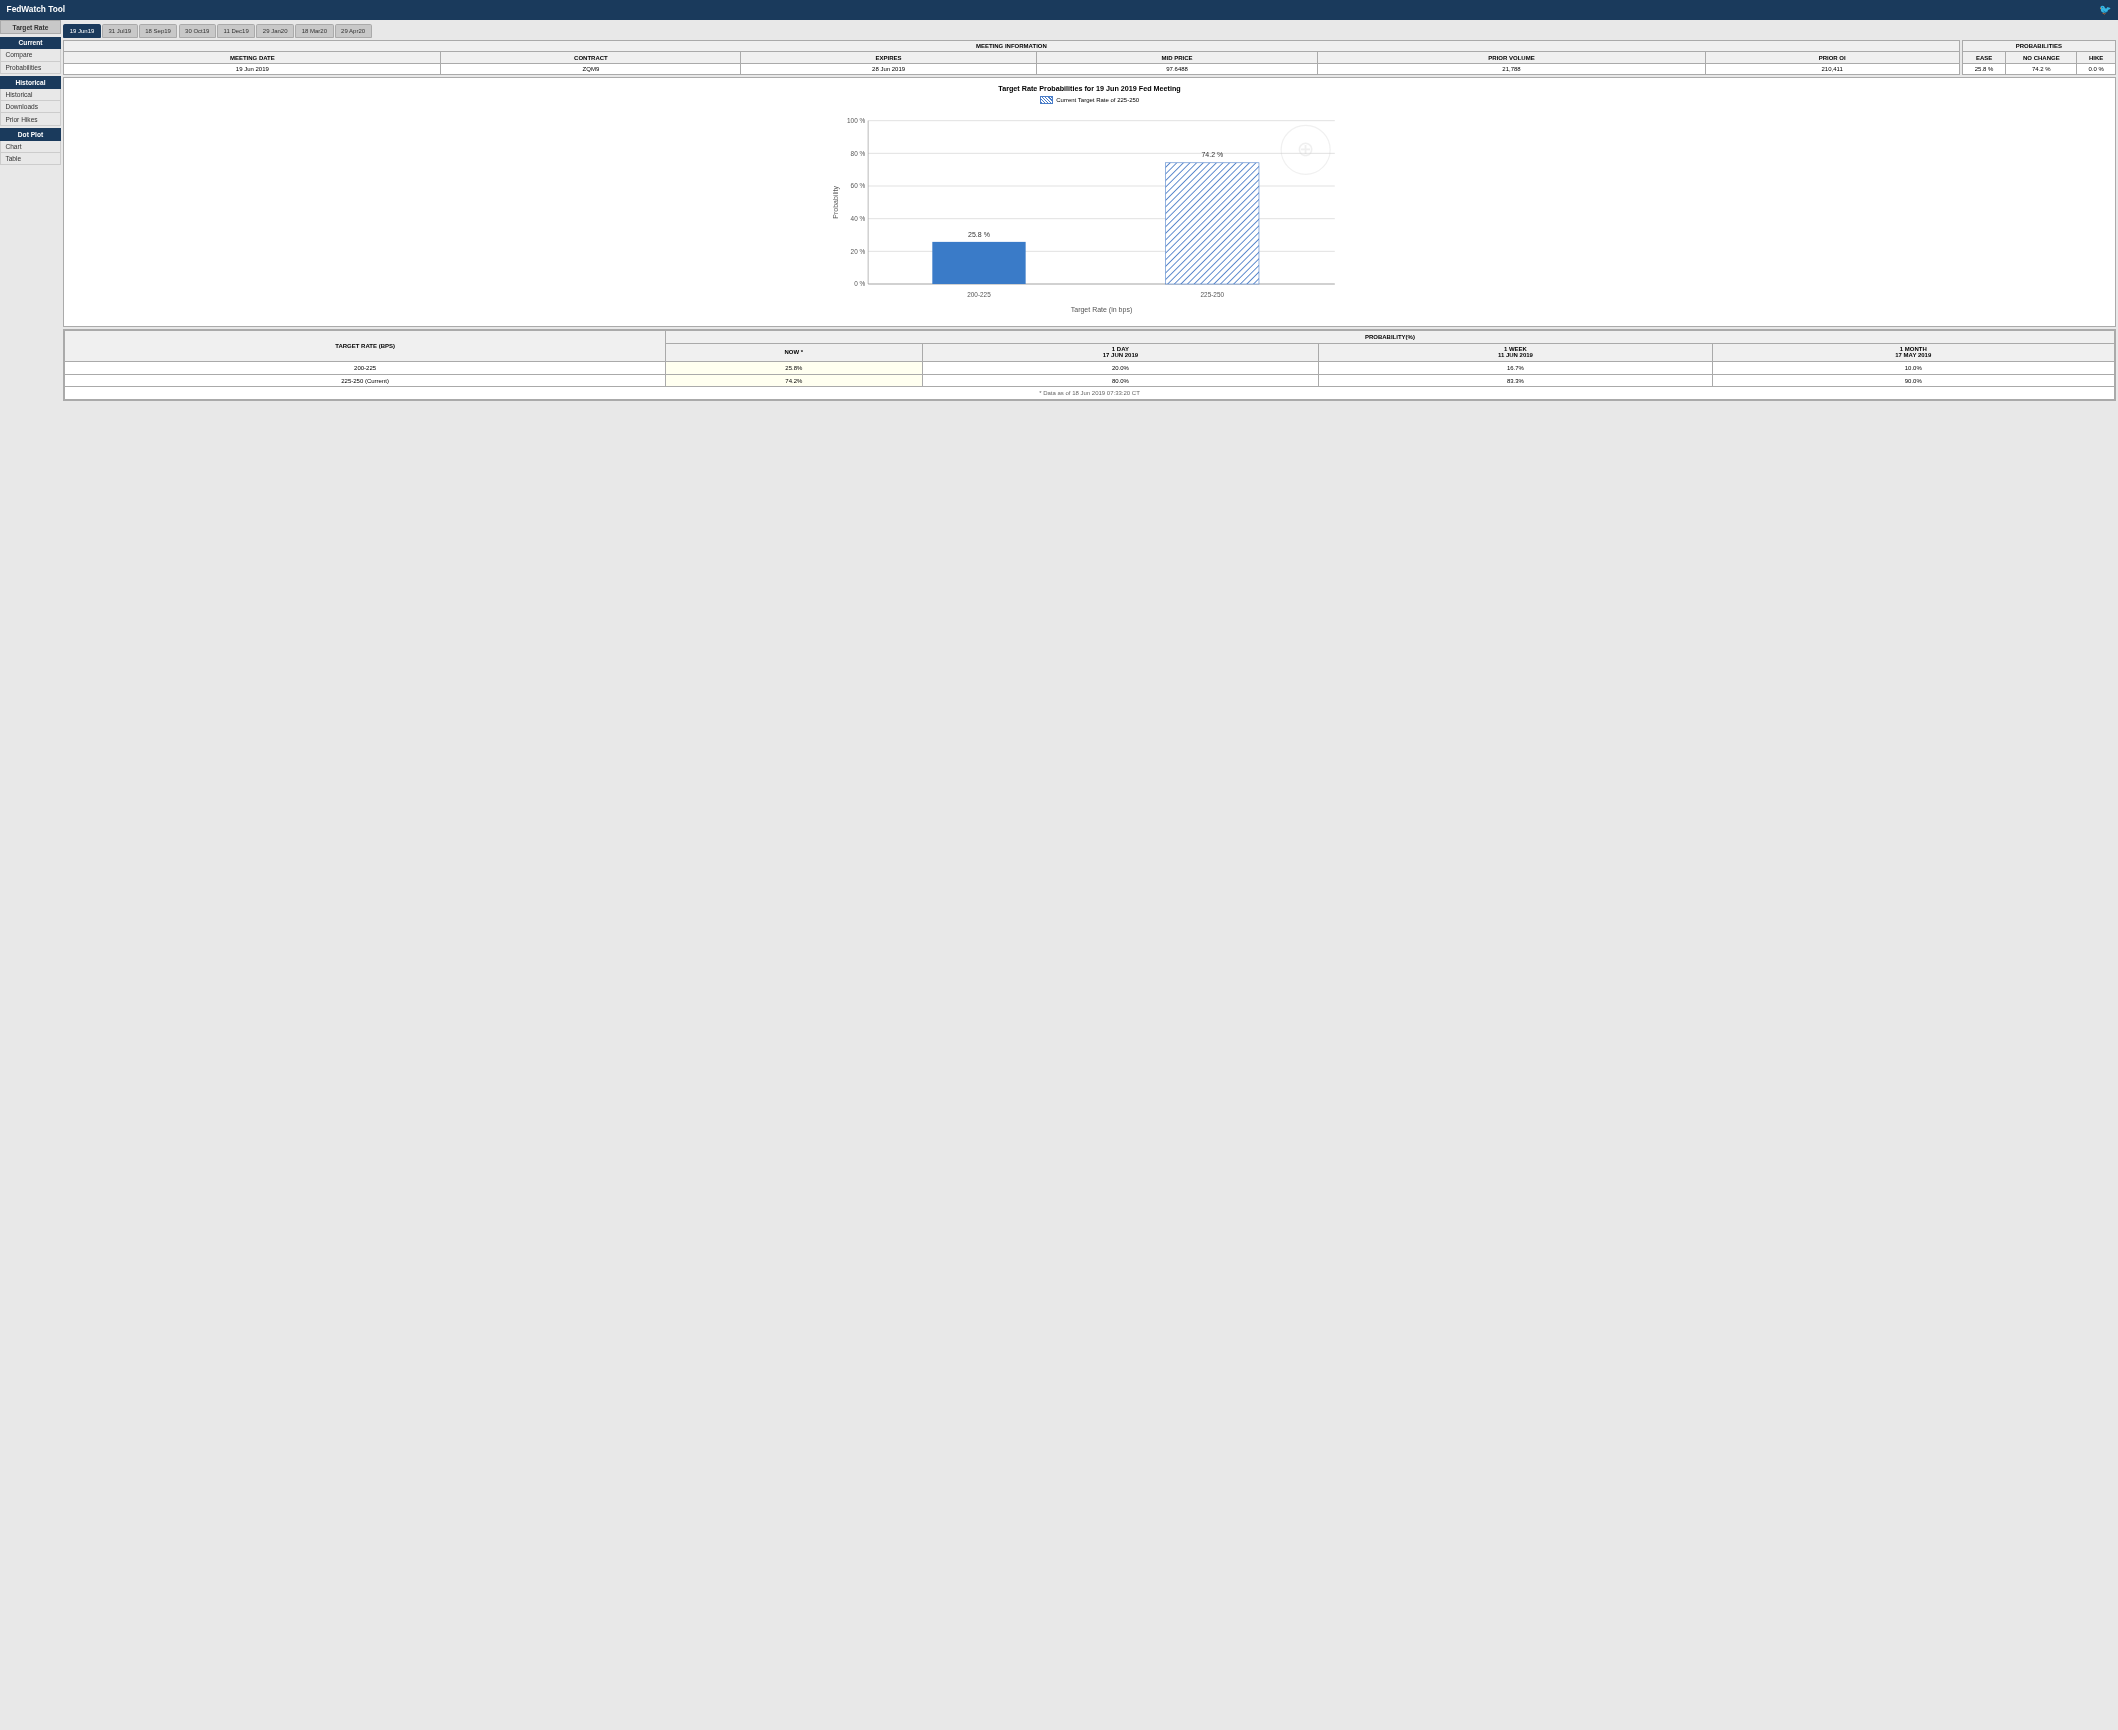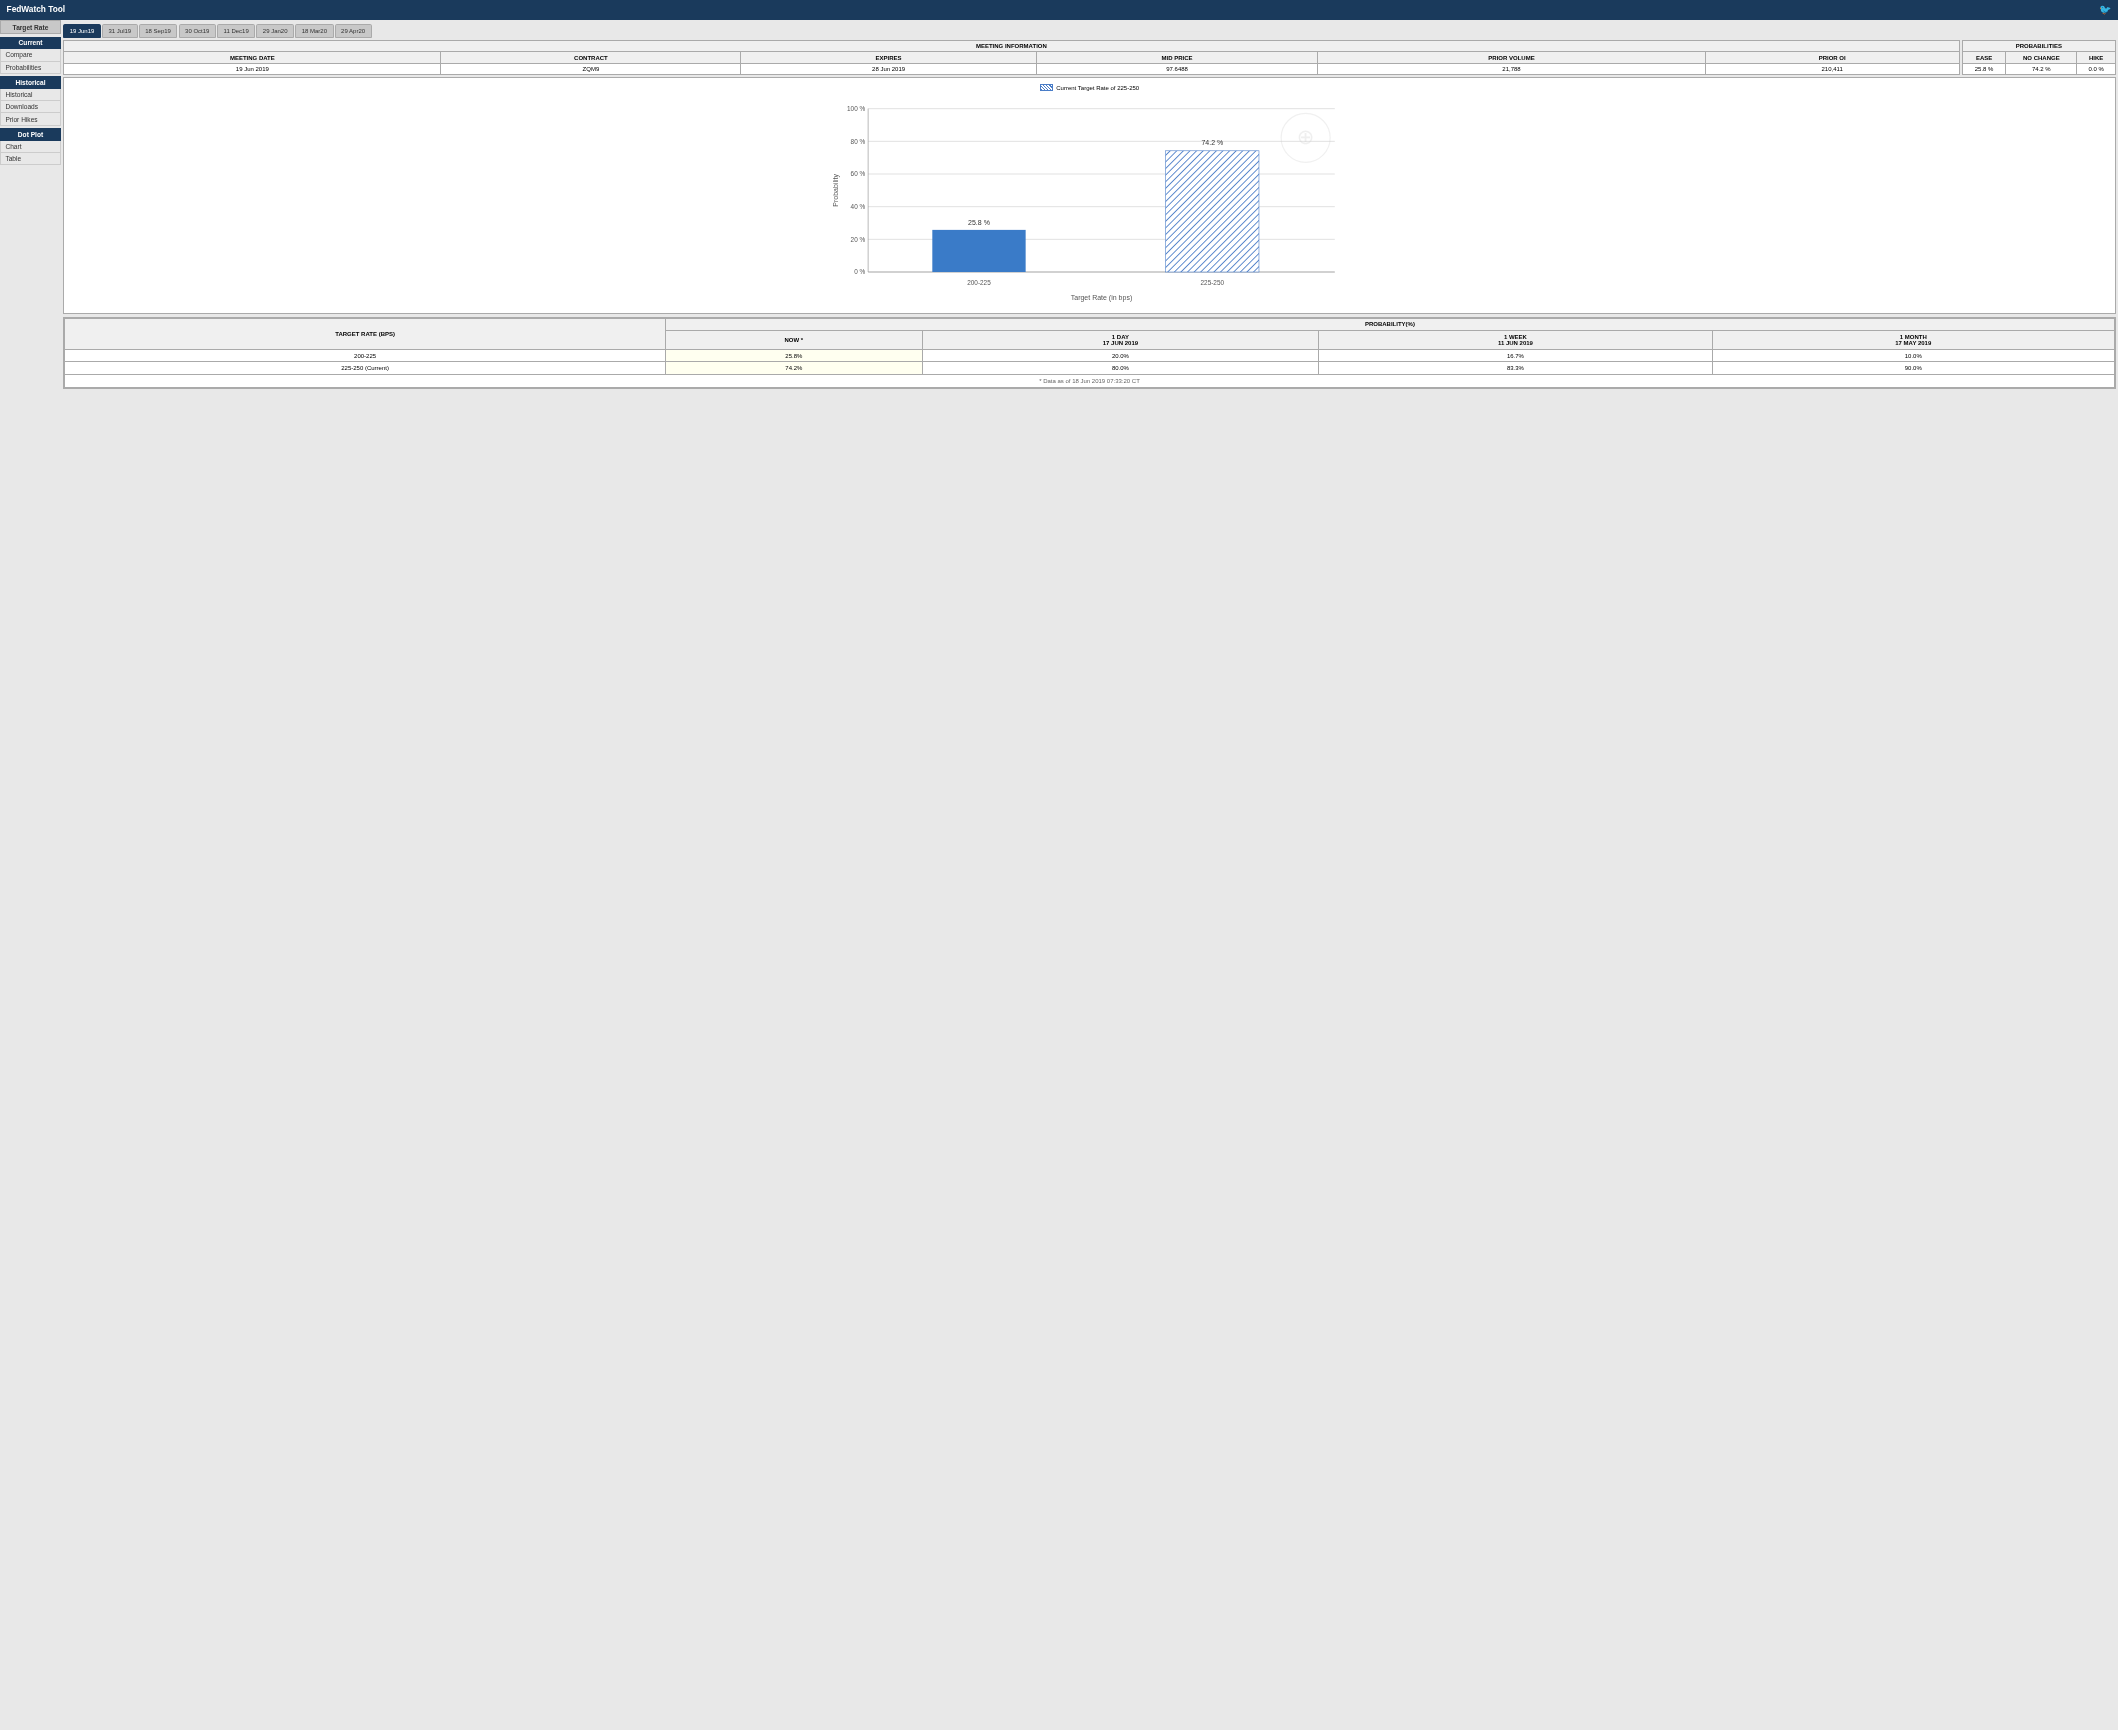--- a/index.html
+++ b/index.html
@@ -281,20 +281,21 @@
             <tr>
               <td>25.8 %</td>
               <td>74.2 %</td>
               <td>0.0 %</td>
             </tr>
           </tbody>
       </table>
     </div>
 
     <div class="chart-container">
+      <div class="chart-title">Target Rate Probabilities for 19 Jun 2019 Fed Meeting</div>
       <div class="chart-legend">
         <span class="legend-box"></span>
         <span>Current Target Rate of 225-250</span>
       </div>
       <div class="chart-wrapper">
         <svg class="main-chart" viewBox="0 0 900 360" preserveAspectRatio="xMidYMid meet" style="font-size:12px">
 
           <line x1="70" y1="300" x2="870" y2="300" stroke="#ccc" stroke-width="1"></line>
           <line x1="70" y1="244" x2="870" y2="244" stroke="#ccc" stroke-width="1"></line>
           <line x1="70" y1="188" x2="870" y2="188" stroke="#ccc" stroke-width="1"></line>

